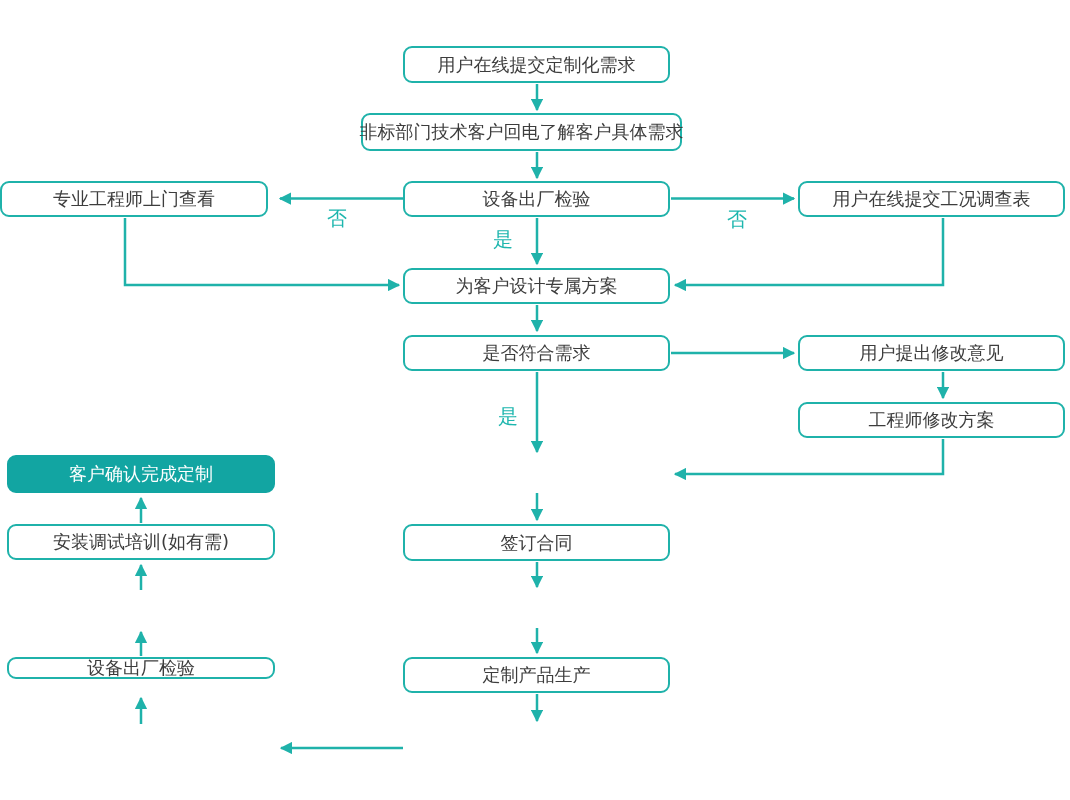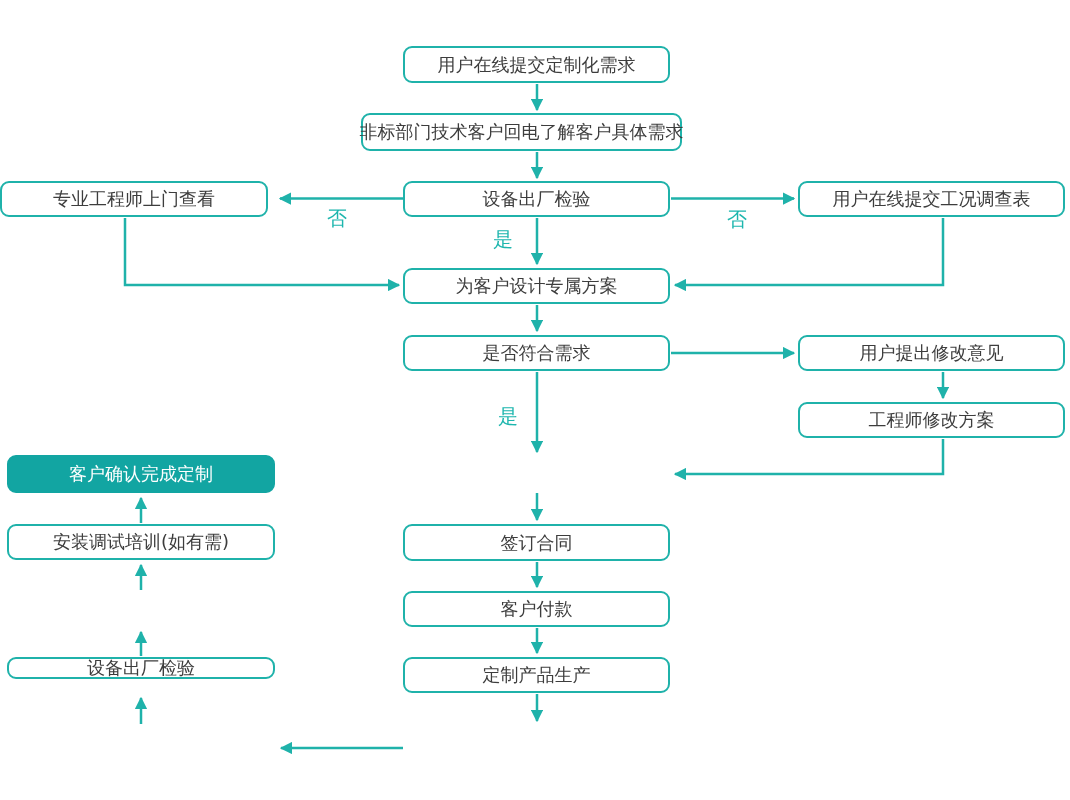--- a/index.html
+++ b/index.html
@@ -106,21 +106,20 @@
 
   <div class="node" style="left:403px;top:335px;width:267px;height:36px">是否符合需求</div>
 
   <div class="node" style="left:798px;top:335px;width:267px;height:36px">用户提出修改意见</div>
 
   <div class="node" style="left:798px;top:402px;width:267px;height:36px">工程师修改方案</div>
 
 
   <div class="node" style="left:403px;top:524px;width:267px;height:37px">签订合同</div>
 
-  <div class="node" style="left:403px;top:591px;width:267px;height:36px">客户付款</div>
 
   <div class="node" style="left:403px;top:657px;width:267px;height:36px">定制产品生产</div>
 
 
 
   <div class="node" style="left:7px;top:657px;width:268px;height:22px">设备出厂检验</div>
 
 
   <div class="node" style="left:7px;top:524px;width:268px;height:36px">安装调试培训(如有需)</div>
 

